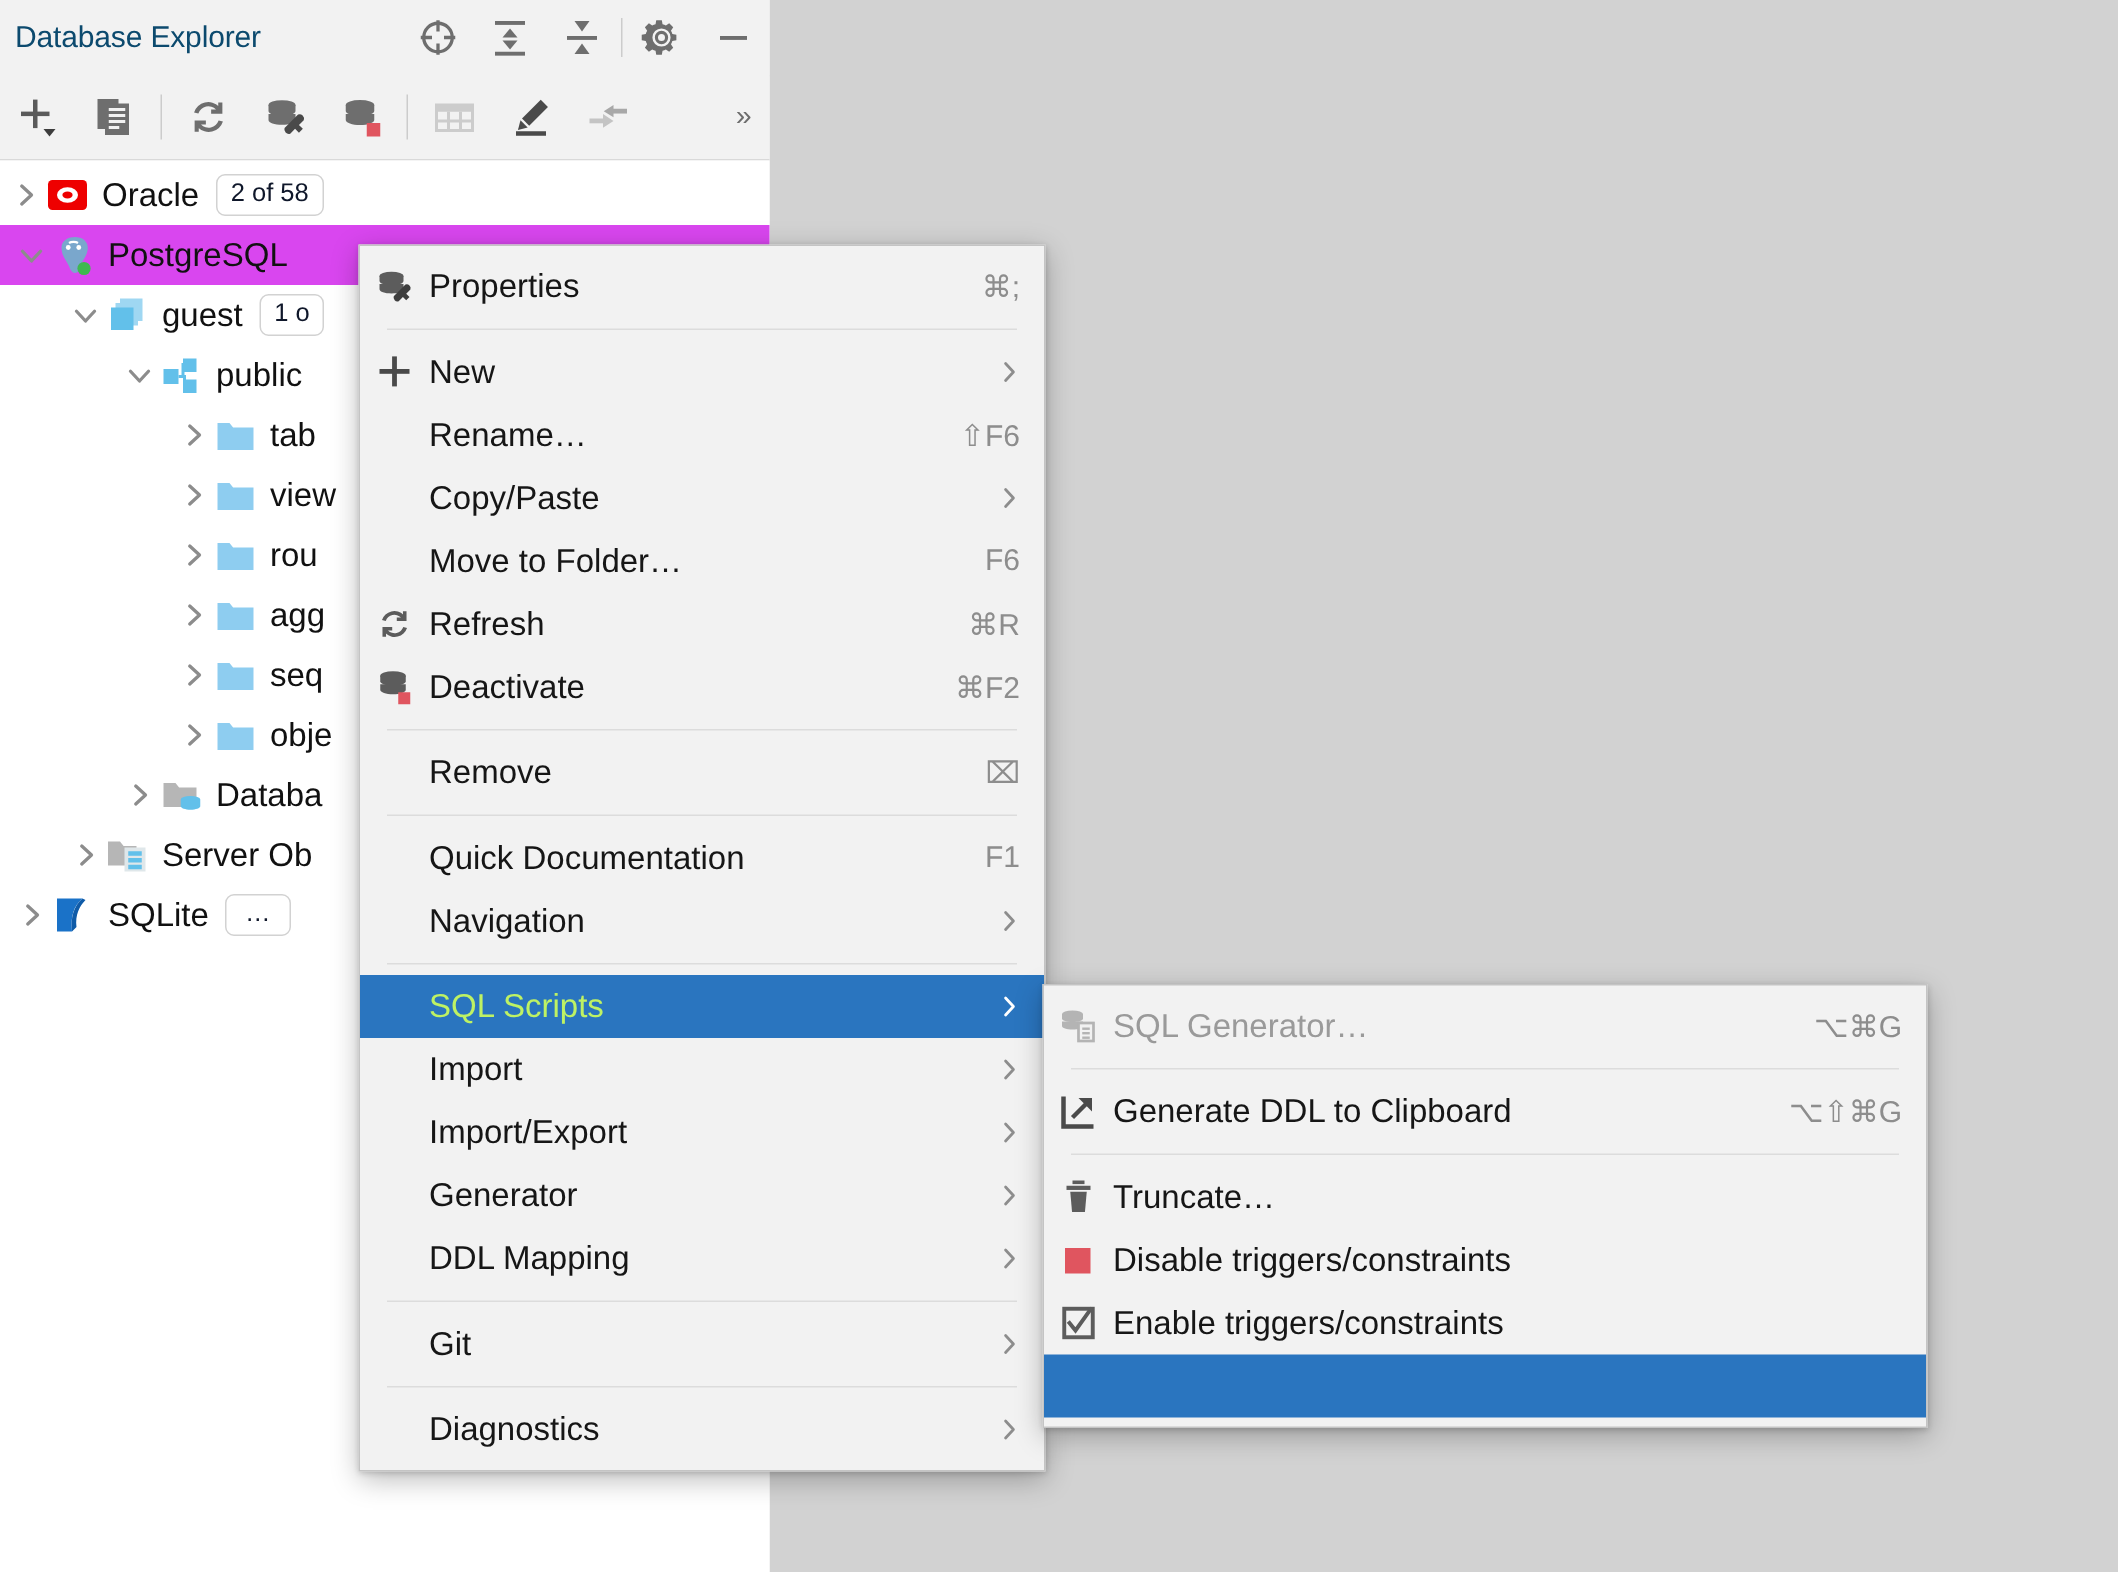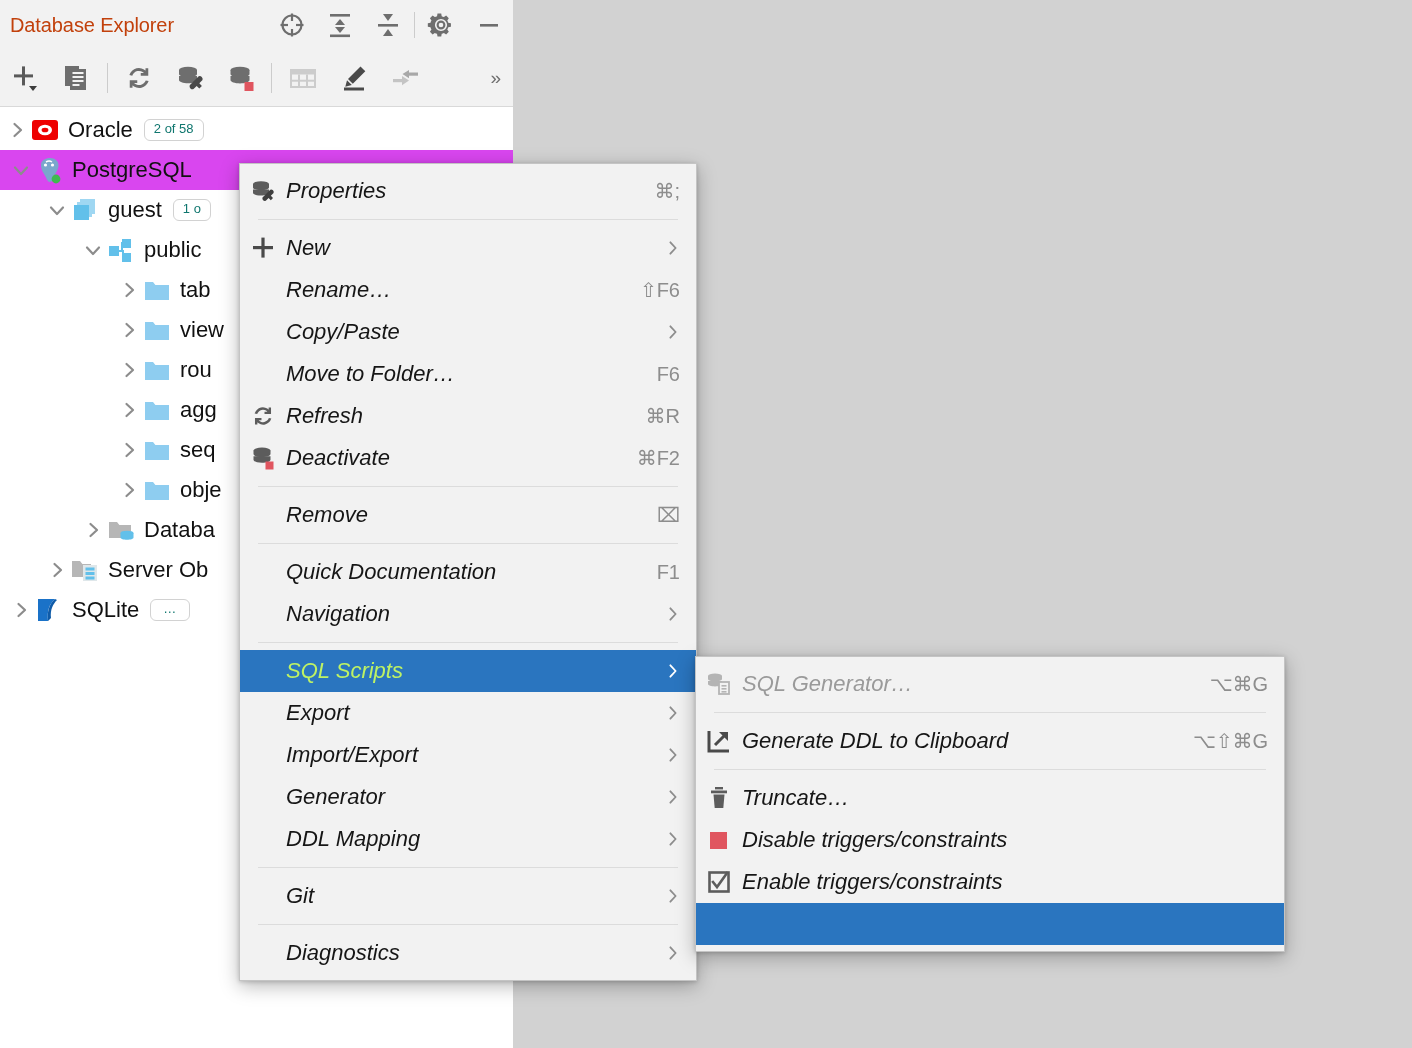--- a/index.html
+++ b/index.html
@@ -18,21 +18,21 @@
     background:#ffffff;
     box-sizing:border-box;
   }
   #db-header{
     position:absolute;left:0;top:0;width:513px;height:50px;
     background:#f2f2f2;
     border-bottom:1px solid #d9d9d9;
     display:flex;align-items:center;
   }
   #db-title{
-    font-size:20px;color:#c2410c;margin-left:10px;white-space:nowrap;
+    font-size:20px;color:#0c4a6e;margin-left:10px;white-space:nowrap;
     letter-spacing:-0.1px;
   }
   .hdr-icons{margin-left:auto;display:flex;align-items:center;height:50px;}
   .hdr-btn{width:48px;height:50px;display:flex;align-items:center;justify-content:center;}
   .vdiv{width:1px;height:26px;background:#cccccc;margin:0 2px;}
 
   #db-toolbar{
     position:absolute;left:0;top:50px;width:513px;height:56px;
     background:#f2f2f2;border-bottom:1px solid #d9d9d9;
     display:flex;align-items:center;
@@ -56,21 +56,21 @@
   .arrow{
     width:26px;height:40px;flex:0 0 26px;
     display:flex;align-items:center;justify-content:center;
     color:#8c8c8c;
   }
   .arrow svg{display:block;}
   .ticon{width:30px;height:30px;flex:0 0 30px;display:flex;align-items:center;justify-content:center;margin-right:8px;position:relative;}
   .label{margin-right:11px;}
   .badge{
     border:1px solid #d2d2d2;border-radius:6px;
-    color:#0f766e;font-size:13px;
+    color:#0f172a;font-size:17px;
     padding:2px 9px 4px 9px;line-height:1.15;
     background:#fff;
   }
   .badge.dots{letter-spacing:1px;padding:2px 12px 4px 12px;}
 
   
   .menu{
     position:absolute;
     background:#f2f2f2;
     border:1px solid #c4c4c4;
@@ -87,21 +87,21 @@
     padding:0 16px 0 0;
     white-space:nowrap;
     position:relative;
   }
   .mi.hl{background:#2a75bf;color:#bef264;}
   .mi.disabled{color:#9a9a9a;}
   .mi-icon{
     width:46px;flex:0 0 46px;height:42px;
     display:flex;align-items:center;justify-content:center;
   }
-  .mi-label{flex:1 1 auto;font-style:italic;}
+  .mi-label{flex:1 1 auto;}
   .mi-short{
     color:#8d8d8d;font-size:20px;margin-left:26px;
     font-family:"Liberation Sans","DejaVu Sans",sans-serif;
   }
   .mi-arrow{
     margin-left:26px;width:14px;display:flex;align-items:center;justify-content:center;
     color:#8d8d8d;
   }
   .mi.hl .mi-arrow{color:#ffffff;}
   .sep{height:1px;background:#dcdcdc;margin:7px 18px;}
@@ -532,21 +532,21 @@
       <div class="mi-icon"></div>
       <div class="mi-label">SQL Scripts</div>
       <div class="mi-arrow">
         <svg width="16" height="18" viewBox="0 0 16 18">
           <path d="M5 2.5 L11 9 L5 15.5" stroke="#ffffff" stroke-width="2.1" fill="none" stroke-linecap="round" stroke-linejoin="round"></path>
         </svg>
       </div>
     </div>
     <div class="mi">
       <div class="mi-icon"></div>
-      <div class="mi-label">Export</div>
+      <div class="mi-label">Import</div>
       <div class="mi-arrow">
         <svg width="16" height="18" viewBox="0 0 16 18">
           <path d="M5 2.5 L11 9 L5 15.5" stroke="#8d8d8d" stroke-width="2.1" fill="none" stroke-linecap="round" stroke-linejoin="round"></path>
         </svg>
       </div>
     </div>
     <div class="mi">
       <div class="mi-icon"></div>
       <div class="mi-label">Import/Export</div>
       <div class="mi-arrow">

